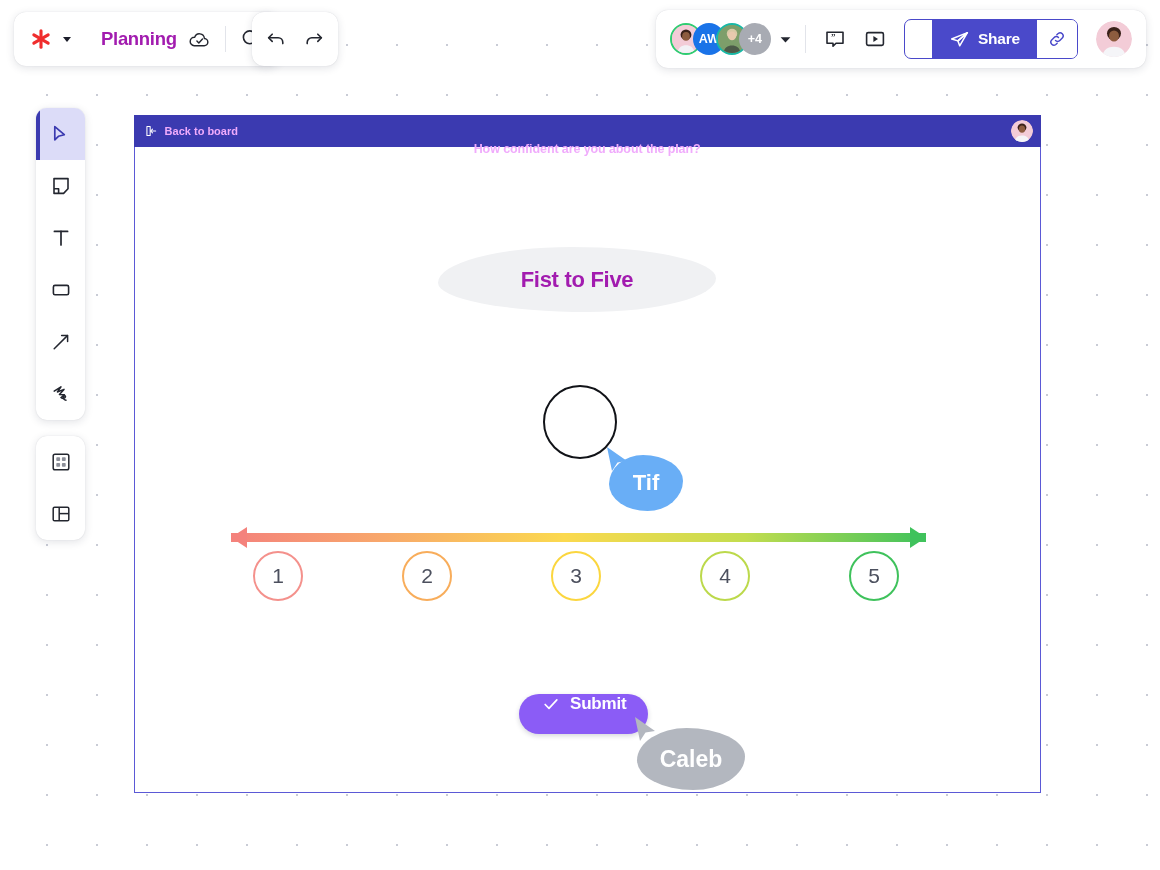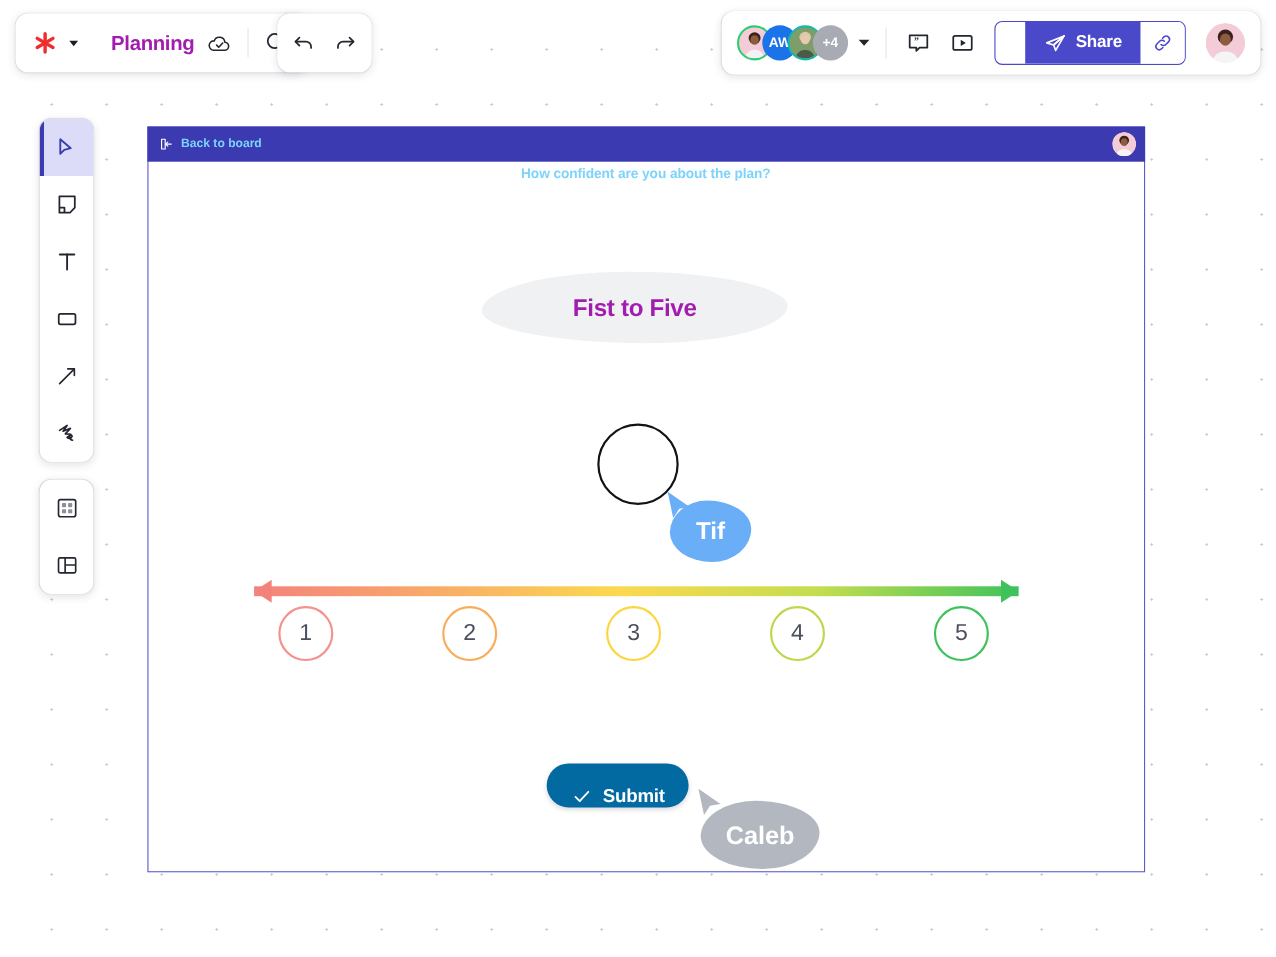--- a/index.html
+++ b/index.html
@@ -130,23 +130,23 @@
   .frame {
     position: absolute;
     left: 134px; top: 115px;
     width: 907px; height: 678px;
     background: #fff;
     border: 1.4px solid #5b59d6;
   }
   .frame-header {
     position: absolute; left: -1.4px; top: -1.4px; width: 907px; height: 32px;
     background: #3b3ab0;
-    display: flex; 
+    display: flex; align-items: center;
     padding: 0 10px;
-    color: #7dd3fc;
+    color: #f0abfc;
   }
   .back-board { display: flex; align-items: center; gap: 7px; font-size: 11px; font-weight: 700; }
   .frame-title {
     position: absolute; left: 0; right: 0; text-align: center;
     font-size: 12.5px; font-weight: 700; letter-spacing: -.1px;
     pointer-events: none;
     margin-top: 36px;
   }
   .frame-av {
     position: absolute; right: 8px; top: 5px;
@@ -174,25 +174,25 @@
   .scale-wrap { position: absolute; left: 0; top: 0; width: 907px; height: 678px; pointer-events: none; }
 
   .num-circle {
     position: absolute; width: 50px; height: 50px; border-radius: 50%;
     background: #fff; border: 2.4px solid #ccc;
     display: flex; align-items: center; justify-content: center;
     font-size: 21px; color: #4c505e; font-weight: 400;
   }
 
   .submit-btn {
-    position: absolute; left: 362px; top: 578px;
+    position: absolute; left: 384px; top: 578px;
     height: 40px; padding: 0 22px;
-    background: #0369a1; color: #fff;
+    background: #8b5cf6; color: #fff;
     border-radius: 20px;
-    display: flex; align-items: flex-end; gap: 9px;
+    display: flex; align-items: flex-start; gap: 9px;
     font-size: 17px; font-weight: 700; letter-spacing: -.2px;
     box-shadow: 0 2px 5px rgba(30,35,60,.18);
   }
 
   
   .cursor-label {
     position: absolute;
     display: flex; align-items: center; justify-content: center;
     color: #fff; font-weight: 700;
     border-radius: 46% 54% 48% 52% / 52% 46% 54% 48%;

